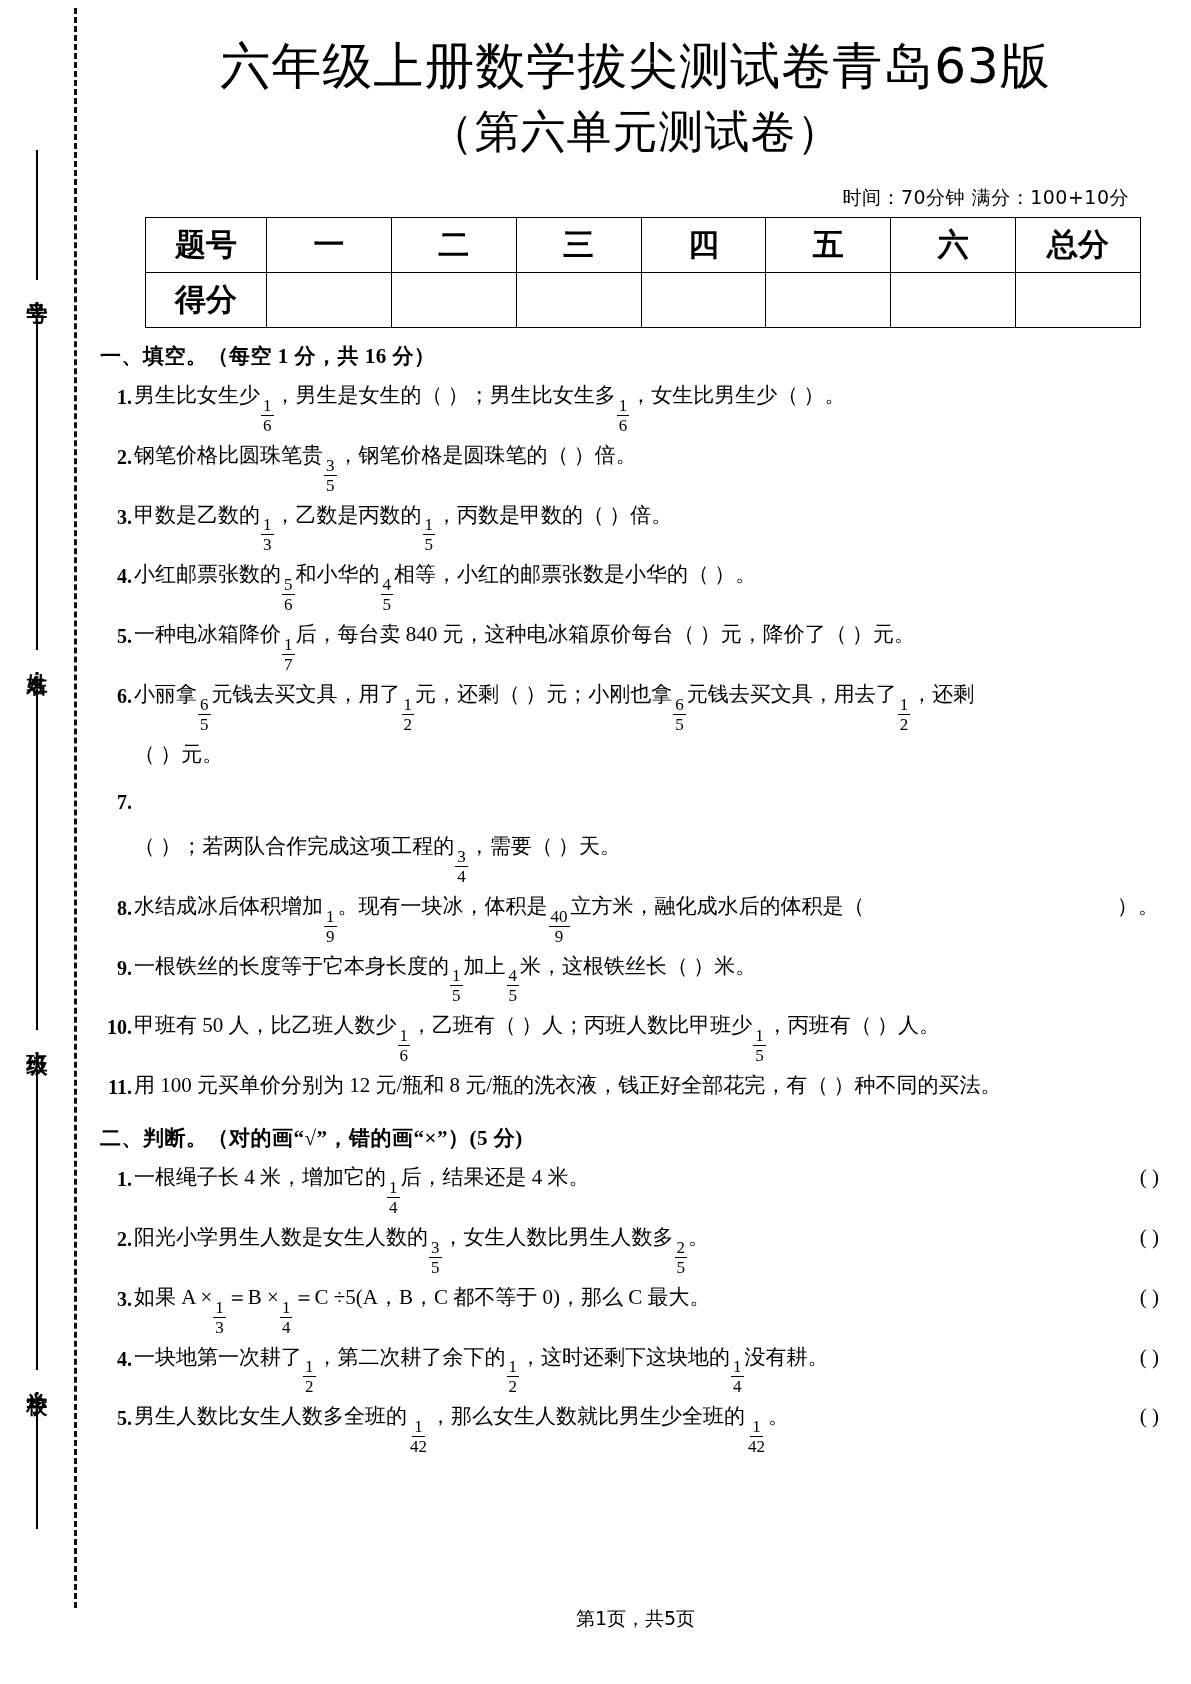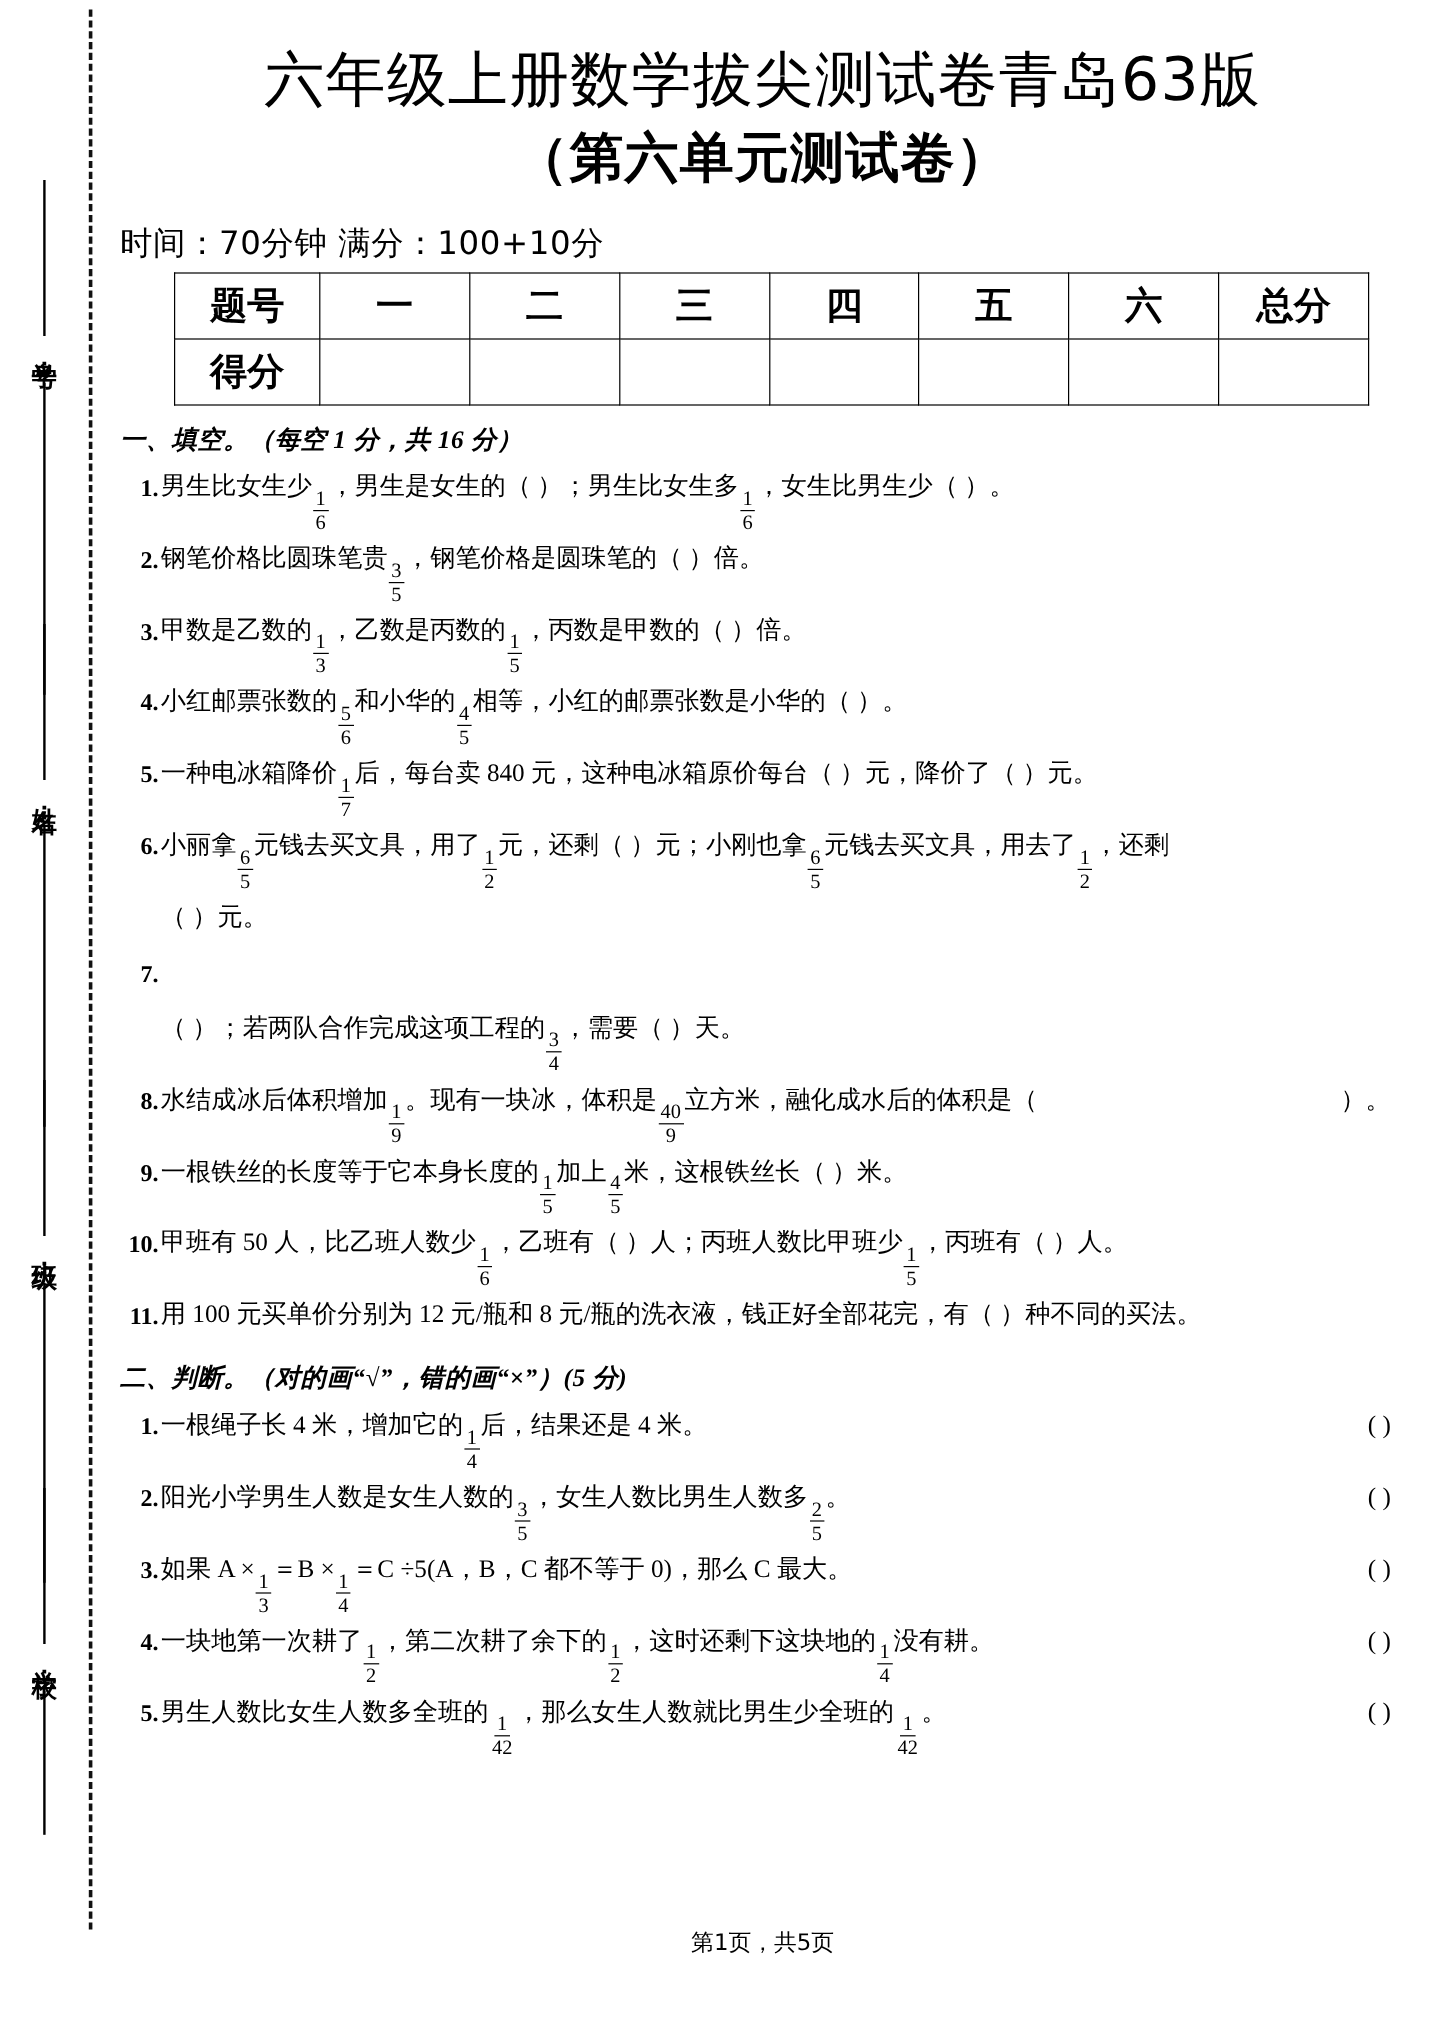--- a/index.html
+++ b/index.html
@@ -64,29 +64,30 @@
     font-size: 50px;
     font-weight: 400;
     font-family: "DejaVu Sans", "Liberation Sans", sans-serif;
     letter-spacing: 1px;
     margin: 36px 0 0 0;
     line-height: 1.22;
   }
   .title-sub {
     text-align: center;
     font-size: 45px;
-    font-weight: 700;
+    font-weight: 400;
     font-family: "DejaVu Sans", "Liberation Sans", sans-serif;
     letter-spacing: 1px;
     margin: 8px 0 0 0;
     line-height: 1.2;
   }
 
   .meta-line {
-    font-size: 27px;
+    text-align: right;
+    font-size: 19px;
     font-family: "DejaVu Sans", "Liberation Sans", sans-serif;
     margin: 26px 42px 6px 0;
     letter-spacing: 0.5px;
   }
 
   
   .score-table-wrap {
     margin: 0 30px 0 45px;
   }
   table.score-table {
@@ -106,21 +107,20 @@
   }
   table.score-table td.rowhead { width: 118px; }
 
   
   .section-head {
     font-size: 21px;
     font-weight: 700;
     font-family: "Liberation Serif", "DejaVu Serif", serif;
     margin: 14px 0 4px 0;
     letter-spacing: 0.5px;
-    font-style: italic;
   }
   .q {
     position: relative;
     font-size: 21px;
     line-height: 1.2;
     margin: 0 0 0 0;
     padding: 0 0 0 34px;
     display: flex;
     align-items: baseline;
     min-height: 46px;

